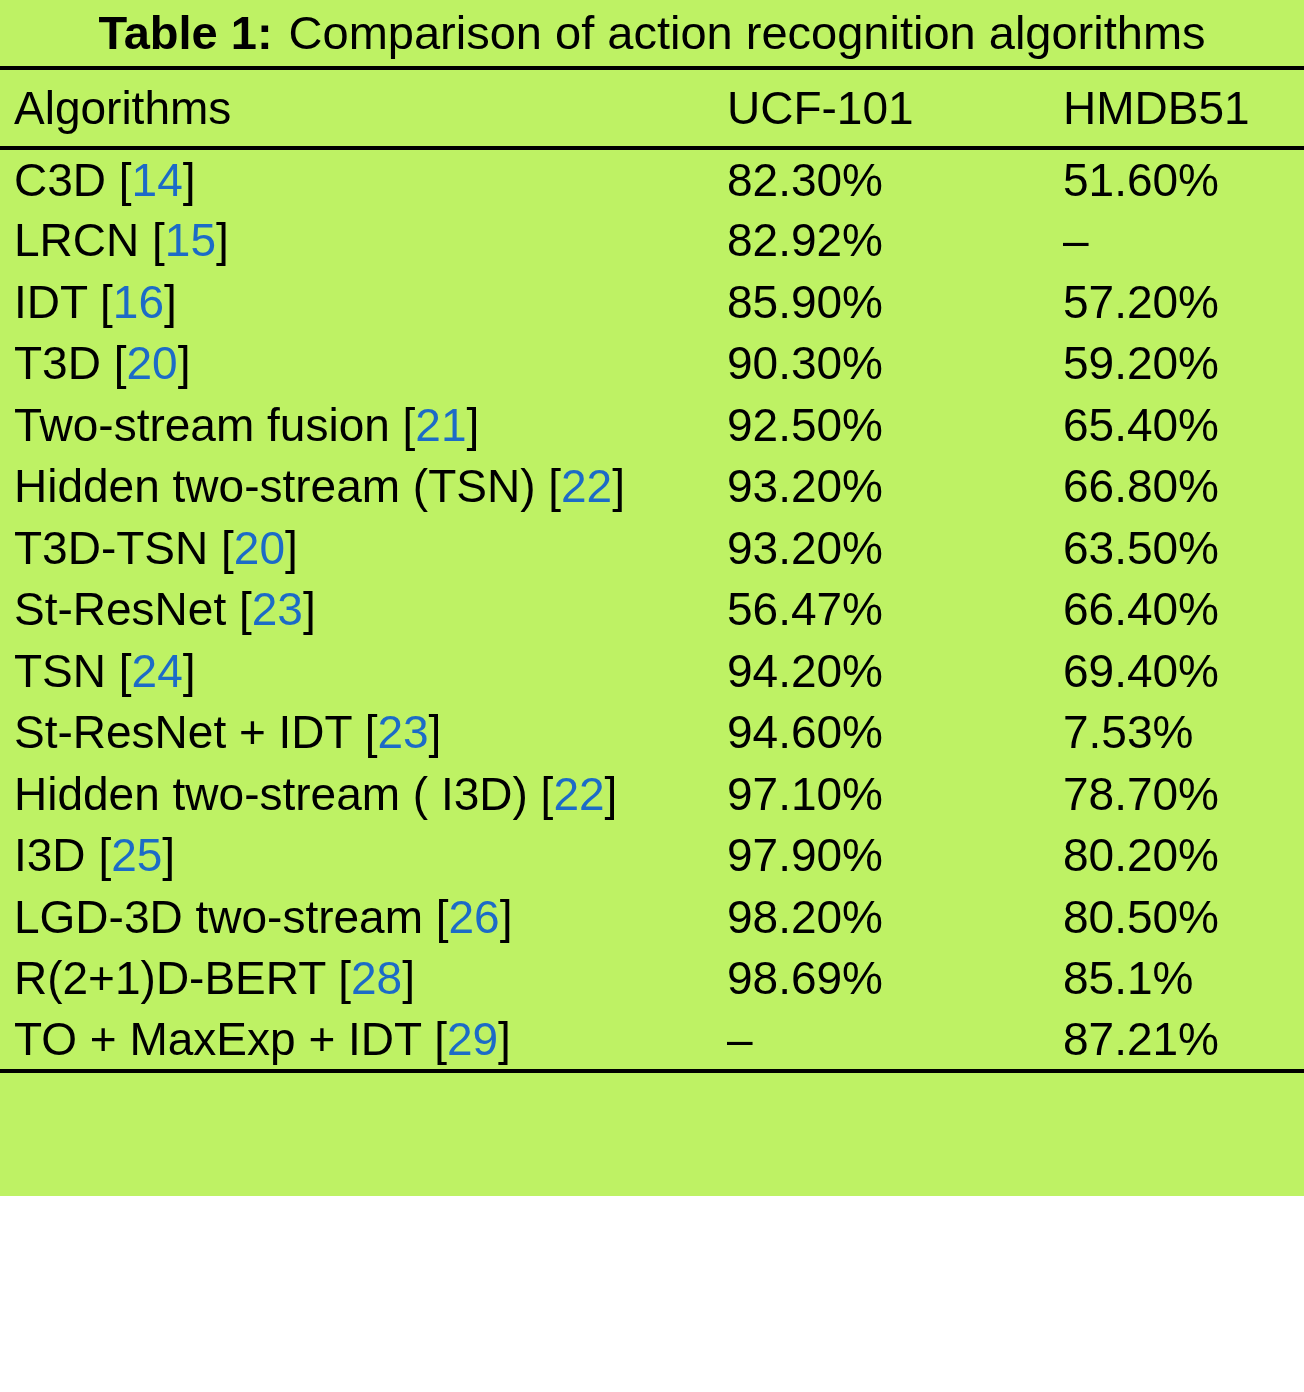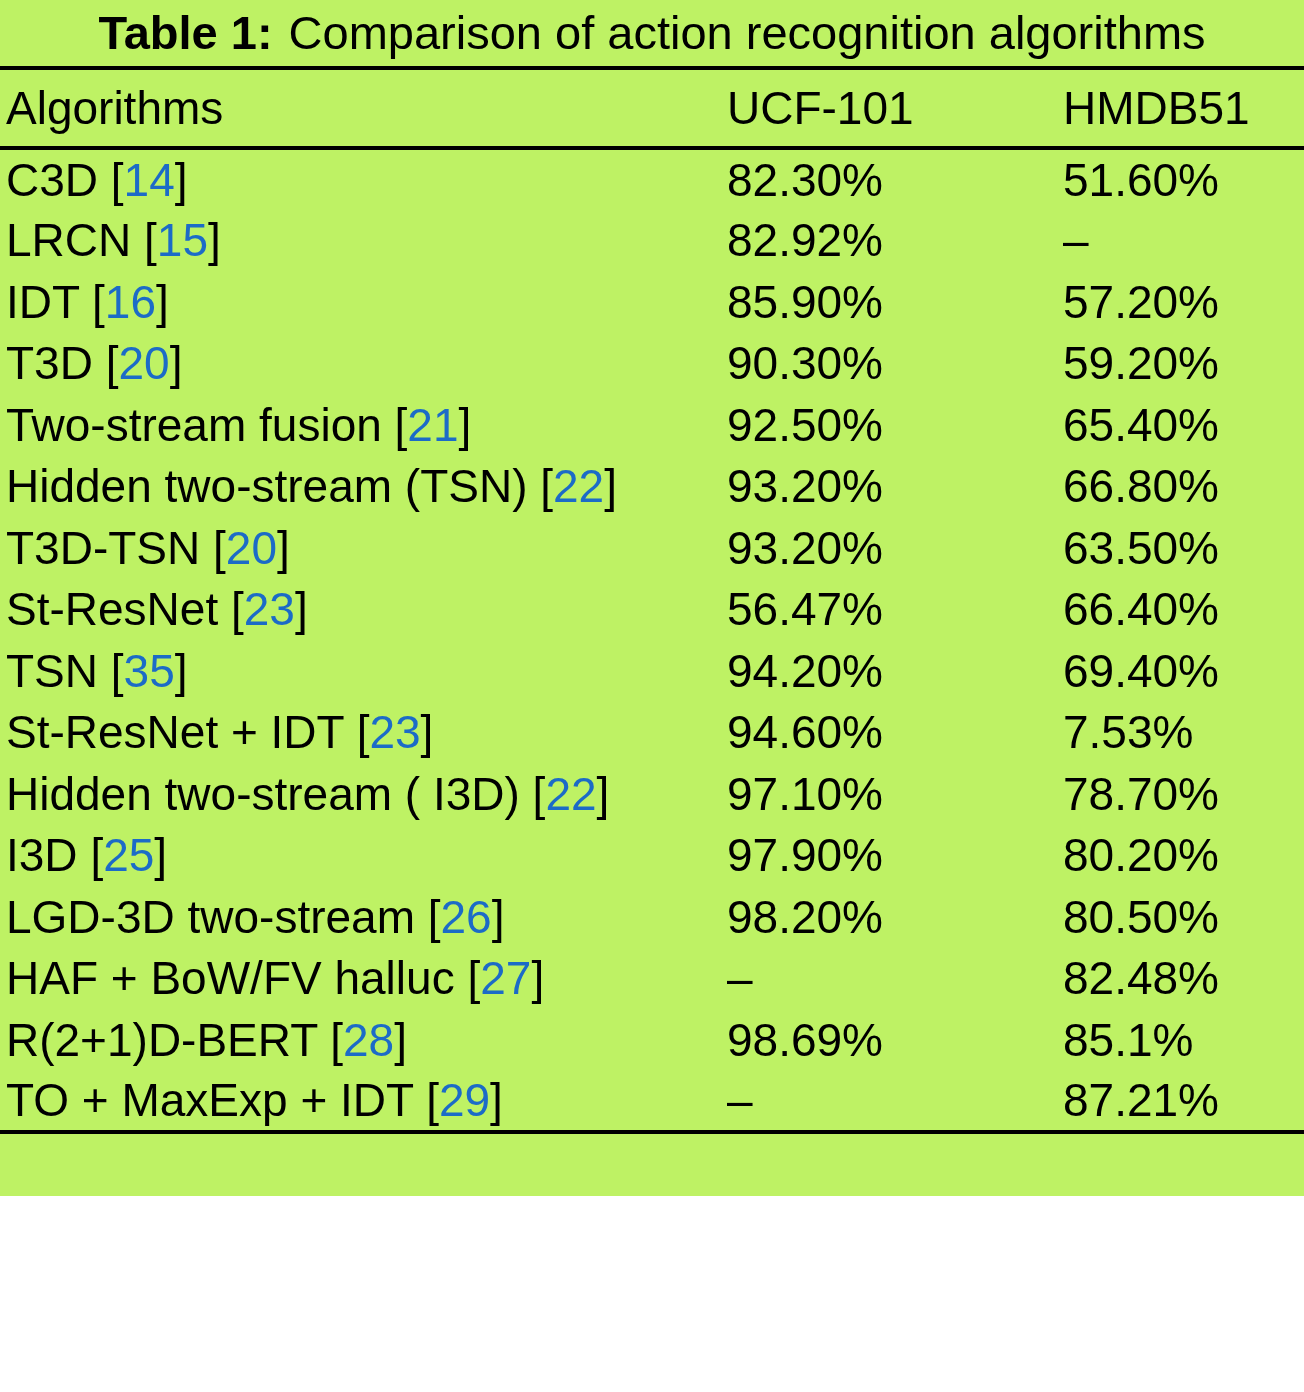--- a/index.html
+++ b/index.html
@@ -34,21 +34,21 @@
   col.c3 { width: 241px; }
   thead tr { height: 80px; border-bottom: 4px solid #000; }
   th {
     font-weight: normal;
     text-align: left;
     padding: 0;
     vertical-align: middle;
   }
   tbody tr { height: 61.5px; margin-top: 20px; }
   td { padding: 0; vertical-align: middle; white-space: nowrap; }
-  th:first-child, td:first-child { padding-left: 6px; }
+  th:first-child, td:first-child { padding-left: 14px; }
   .ref { color: var(--cite, #1c6bc7); }
 </style>
 </head>
 <body>
 
 <div class="page">
 
   <div class="caption">
     <span class="cap-label">Table 1:</span><span class="cap-text">Comparison of action recognition algorithms</span>
   </div>
@@ -113,21 +113,21 @@
     <td>63.50%</td>
   </tr>
 
   <tr>
     <td><span>St-ResNet</span> <span>[</span><span class="ref">23</span><span>]</span></td>
     <td>56.47%</td>
     <td>66.40%</td>
   </tr>
 
   <tr>
-    <td><span>TSN</span> <span>[</span><span class="ref">35</span><span>]</span></td>
+    <td><span>TSN</span> <span>[</span><span class="ref">24</span><span>]</span></td>
     <td>94.20%</td>
     <td>69.40%</td>
   </tr>
 
   <tr>
     <td><span>St-ResNet + IDT</span> <span>[</span><span class="ref">23</span><span>]</span></td>
     <td>94.60%</td>
     <td>7.53%</td>
   </tr>
 
@@ -142,25 +142,20 @@
     <td>97.90%</td>
     <td>80.20%</td>
   </tr>
 
   <tr>
     <td><span>LGD-3D two-stream</span> <span>[</span><span class="ref">26</span><span>]</span></td>
     <td>98.20%</td>
     <td>80.50%</td>
   </tr>
 
-  <tr>
-    <td><span>HAF + BoW/FV halluc</span> <span>[</span><span class="ref">27</span><span>]</span></td>
-    <td>–</td>
-    <td>82.48%</td>
-  </tr>
 
   <tr>
     <td><span>R(2+1)D-BERT</span> <span>[</span><span class="ref">28</span><span>]</span></td>
     <td>98.69%</td>
     <td>85.1%</td>
   </tr>
 
   <tr>
     <td><span>TO + MaxExp + IDT</span> <span>[</span><span class="ref">29</span><span>]</span></td>
     <td>–</td>

